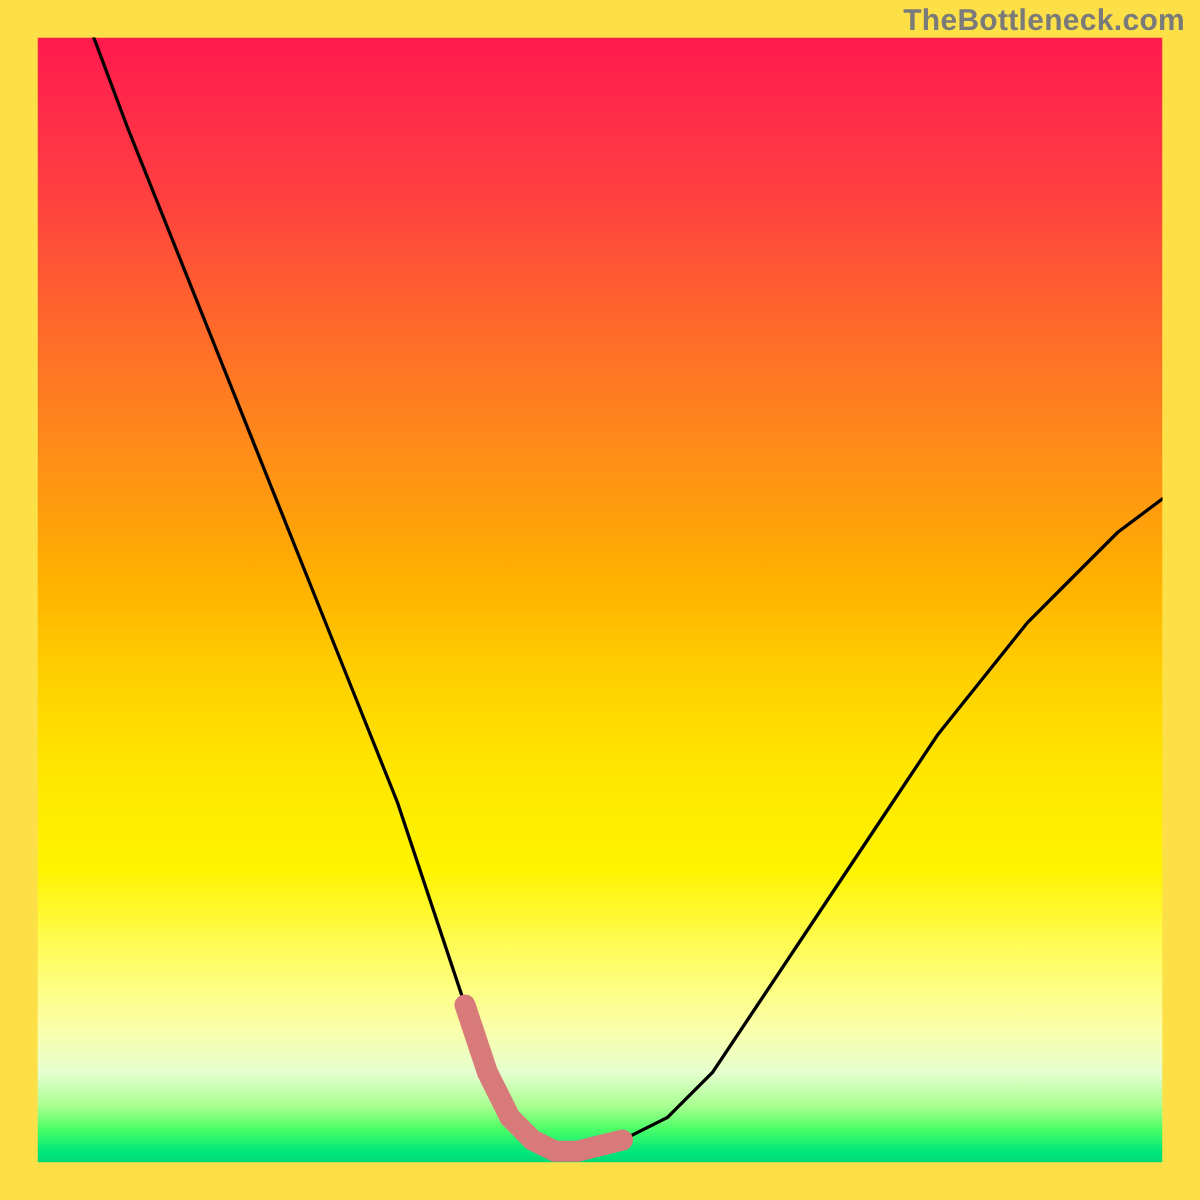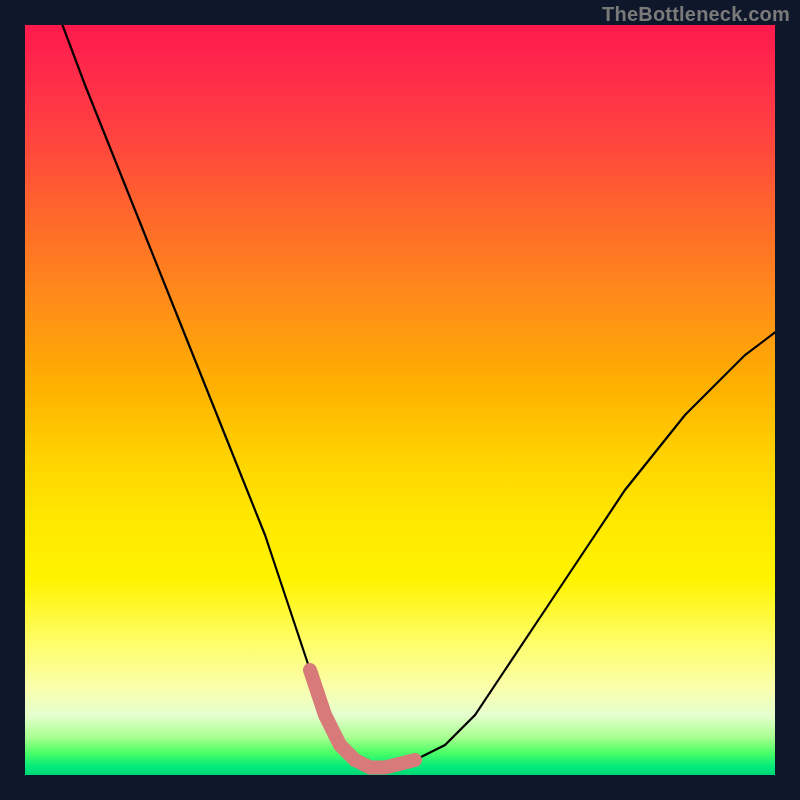--- a/index.html
+++ b/index.html
@@ -9,21 +9,21 @@
     height: 800px;
     background: #000;
     overflow: hidden;
   }
   .frame {
     position: absolute;
     left: 0;
     top: 0;
     width: 800px;
     height: 800px;
-    background: #0f172a;
+    background: #fde047;
   }
   .plot {
     position: absolute;
     left: 25px;
     top: 25px;
     width: 750px;
     height: 750px;
     overflow: hidden;
   }
   .gradient {

